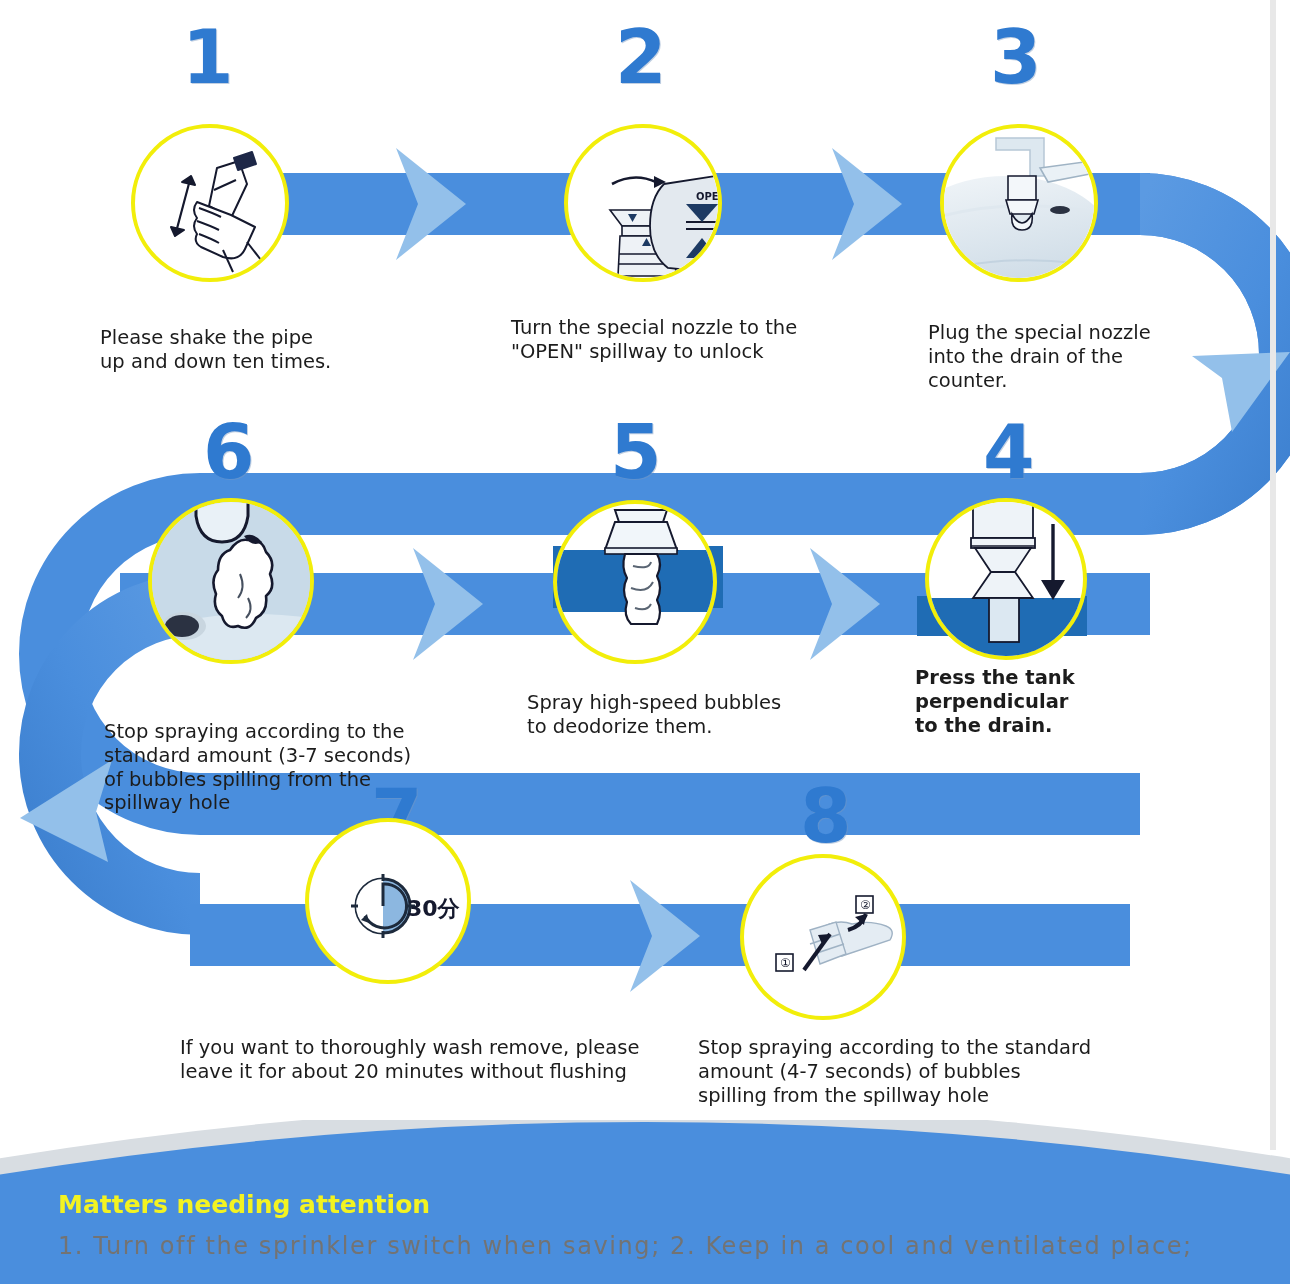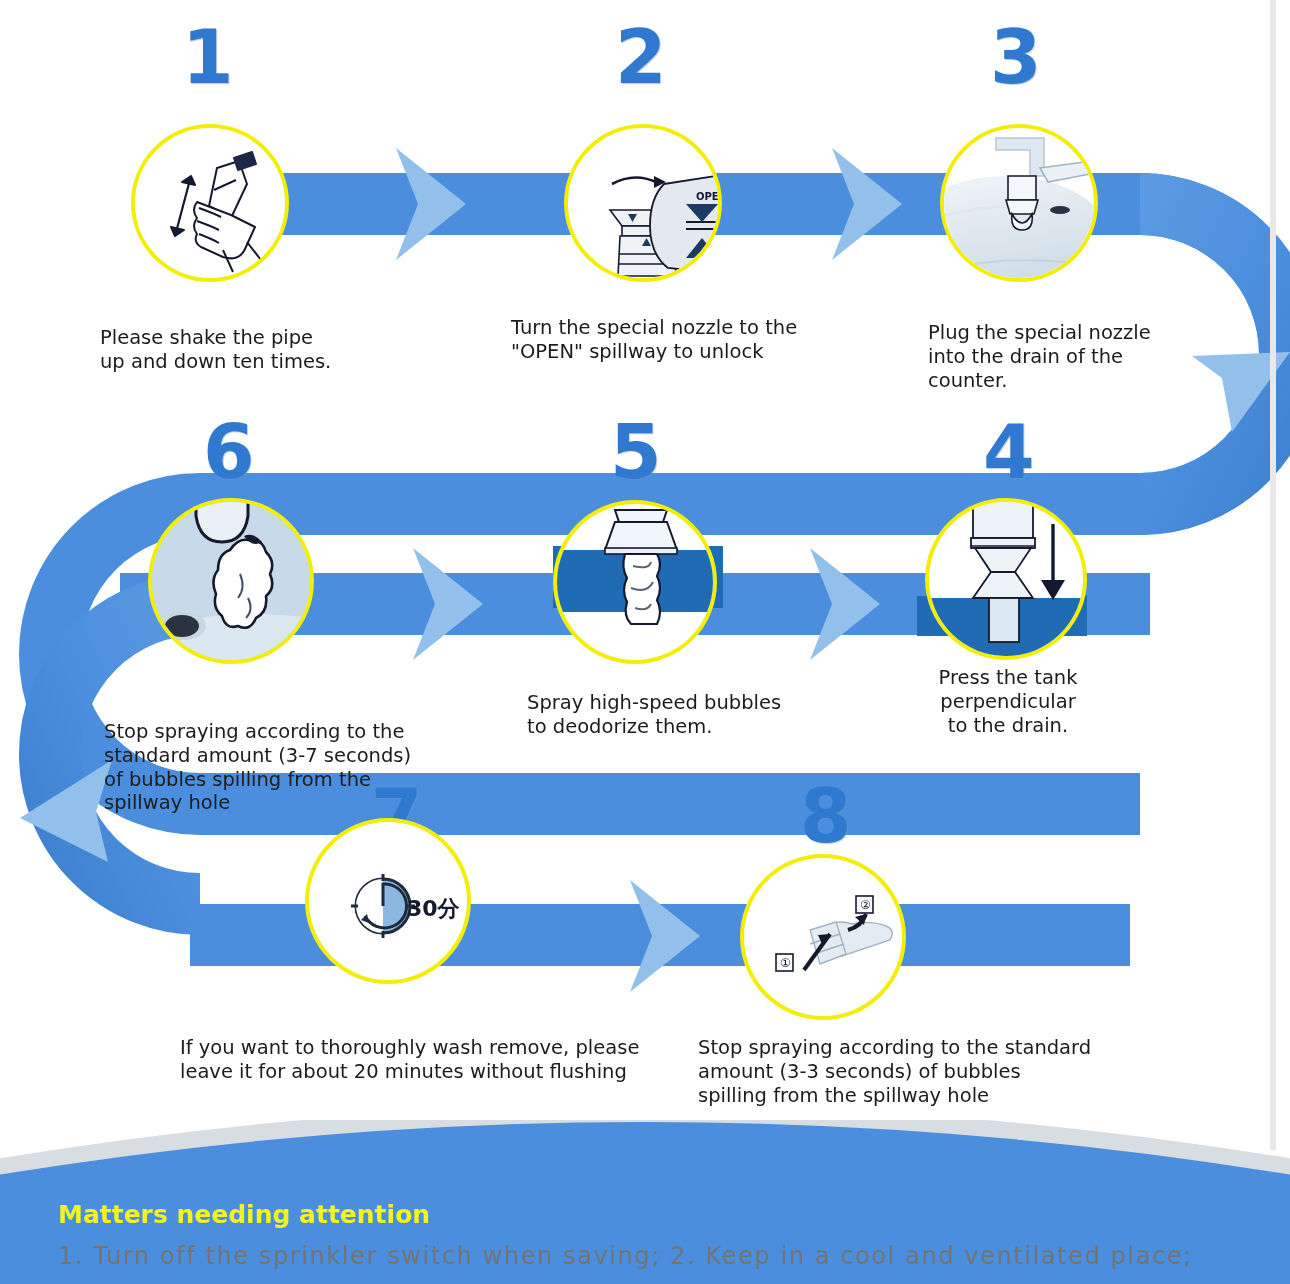--- a/index.html
+++ b/index.html
@@ -45,25 +45,25 @@
   .circle.tinted { background: #cfdeea; }
 
   .caption {
     position: absolute;
     font-family: "DejaVu Sans", sans-serif;
     font-size: 19.5px;
     line-height: 1.22;
     color: #1c1c1c;
     white-space: pre-line;
   }
-  .caption.center { text-align: center; }
+  .caption.center { text-align: left; font-weight: bold; }
 
   
   #banner {
-    position: absolute; left: 0; bottom: 2px; width: 1290px; height: 164px;
+    position: absolute; left: 0; bottom: 12px; width: 1290px; height: 164px;
     overflow: hidden;
   }
   #banner .bnr-text { position: absolute; left: 58px; }
   .bnr-title {
     font-family: "DejaVu Sans", sans-serif;
     font-weight: 700; font-size: 25px; color: #f3f321;
     top: 0; position: absolute; white-space: nowrap;
   }
   .bnr-line {
     font-family: "DejaVu Sans", sans-serif;
@@ -351,21 +351,21 @@
 
         <g fill="#ffffff" stroke="#15192e" stroke-width="1.6">
           <rect x="32" y="96" width="17" height="17"></rect>
           <rect x="112" y="38" width="17" height="17"></rect>
         </g>
         <text x="36" y="109" font-family="DejaVu Sans, sans-serif" font-size="12" fill="#15192e">①</text>
         <text x="116" y="51" font-family="DejaVu Sans, sans-serif" font-size="12" fill="#15192e">②</text>
       </svg>
     </div>
     <div class="caption" style="left:698px; top:1036px; width:400px;">Stop spraying according to the standard
-amount (3-3 seconds) of bubbles
+amount (4-7 seconds) of bubbles
 spilling from the spillway hole</div>
   </div>
 
   <div id="banner">
     <div class="bnr-text" style="top:82px; left:58px; width:1200px; height:80px;">
       <div class="bnr-title">Matters needing attention</div>
       <div class="bnr-line">1. Turn off the sprinkler switch when saving; 2. Keep in a cool and ventilated place;</div>
     </div>
   </div>
 

